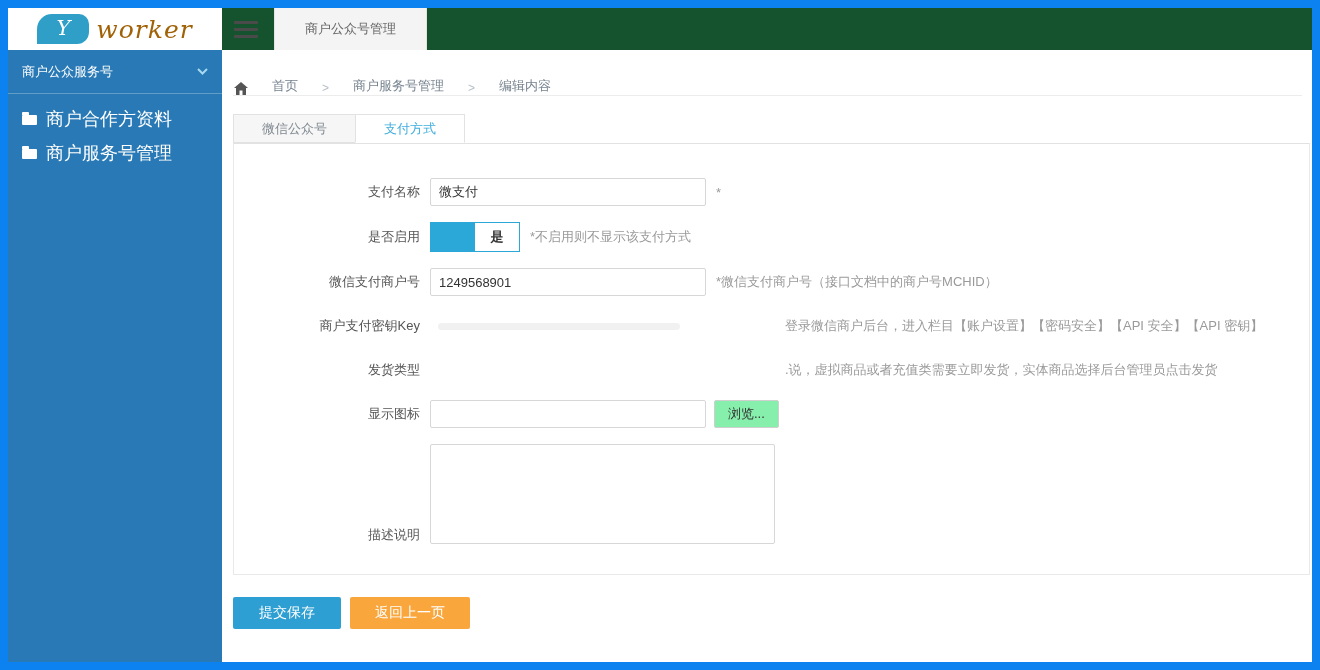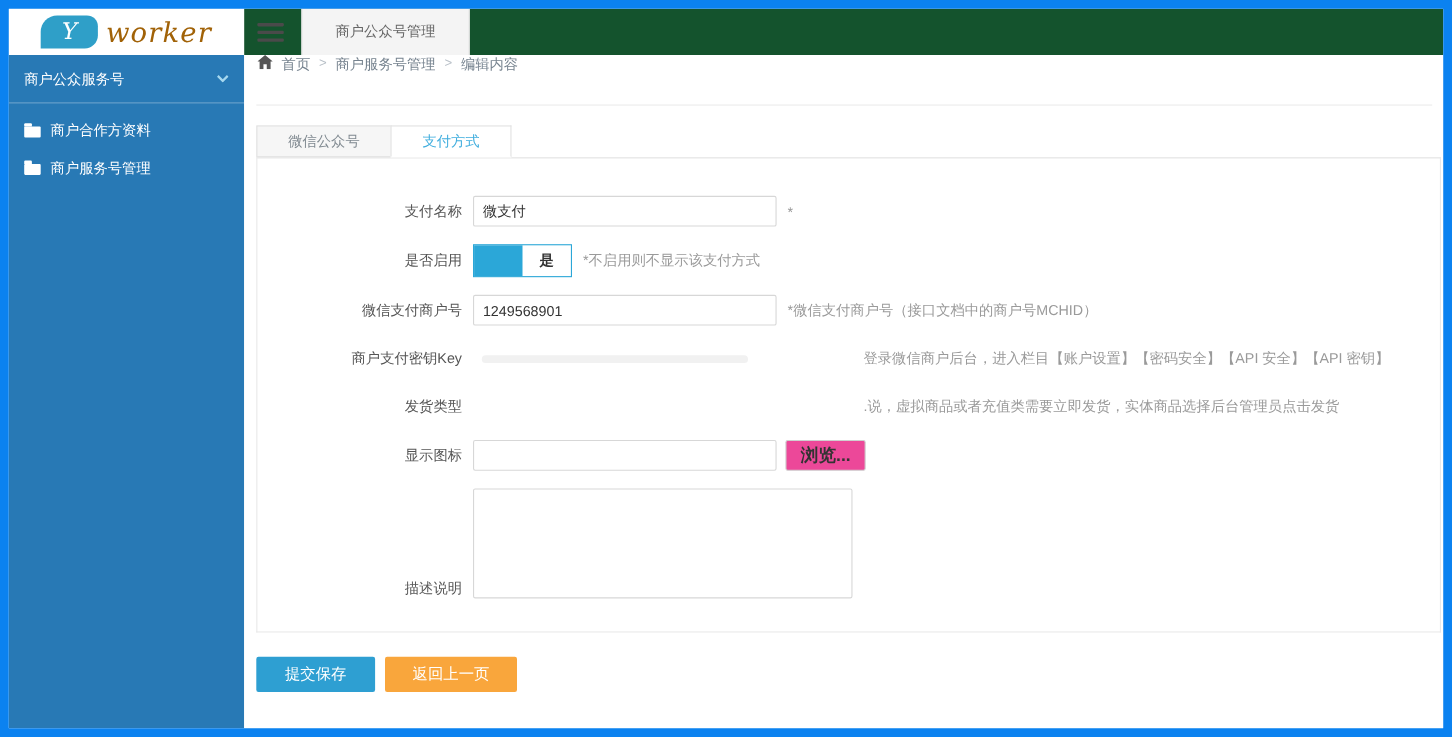--- a/index.html
+++ b/index.html
@@ -44,32 +44,32 @@
   .sidebar { width:214px; flex:none; background:#2879b5; color:#fff; }
   .side-header {
     height:44px; padding:0 14px;
     display:flex; align-items:center; justify-content:space-between;
     border-bottom:1px solid rgba(255,255,255,0.28);
     font-size:13px; cursor:pointer;
   }
   .side-list { padding-top:8px; }
   .side-item {
     height:34px; display:flex; align-items:center; gap:9px;
-    padding-left:14px; font-size:13px; cursor:pointer;text-align:center;
+    padding-left:14px; font-size:18px; cursor:pointer;text-align:center;
   }
   .folder { width:15px; height:10px; background:#fff; border-radius:1px; position:relative; flex:none; margin-top:2px; }
   .folder::before {
     content:""; position:absolute; top:-3px; left:0;
     width:7px; height:3px; background:#fff; border-radius:1px 1px 0 0;
   }
   
   .main { flex:1; background:#fff; min-width:0; display:flex; flex-direction:column; }
   .main-inner { padding:0 2px 0 11px; display:flex; flex-direction:column; flex:1; min-width:0; }
   .breadcrumb {
-    height:46px; display:flex; align-items:flex-start; gap:8px;
+    height:46px; display:flex; align-items:flex-end; gap:24px;
     border-bottom:1px solid #ececec; font-size:13px; color:#76838f;
     padding-left:1px; margin-right:8px;
   }
   .crumb { cursor:pointer; }
   .crumb-sep { color:#b6bec6; font-size:12px; }
   .home-ic { display:flex; align-items:center; }
   
   .tabs { display:flex; margin-top:18px; position:relative; z-index:2; }
   .tab {
     height:29px; line-height:27px; padding:0 28px; font-size:13px;
@@ -119,24 +119,23 @@
     font-size:13px; color:#333; font-weight:bold;
   }
   
   .redacted { width:345px; height:28px; flex:none; position:relative; }
   .smudge {
     position:absolute; left:8px; top:11px; width:70%; height:7px;
     background:#f1f1f1; border-radius:4px;
   }
   .browse-btn {
     margin-left:8px; height:28px; padding:0 13px; flex:none;
-    background:#ec4899; border:1px solid #cfcfcf; border-radius:2px;
-    font-size:16px; color:#333; cursor:pointer;
+    background:#86efac; border:1px solid #cfcfcf; border-radius:2px;
+    font-size:13px; color:#333; cursor:pointer;
     font-family:"Liberation Sans", sans-serif;
-    font-weight:bold;
   }
   
   .actions { display:flex; gap:9px; margin-top:22px; }
   .btn {
     height:32px; border:none; border-radius:2px; cursor:pointer;
     color:#fff; font-size:14px; font-family:"Liberation Sans", sans-serif;
   }
   .btn-submit { background:#2e9fd2; padding:0 26px; }
   .btn-back { background:#f9a63c; padding:0 25px; }
   .chev { flex:none; }

